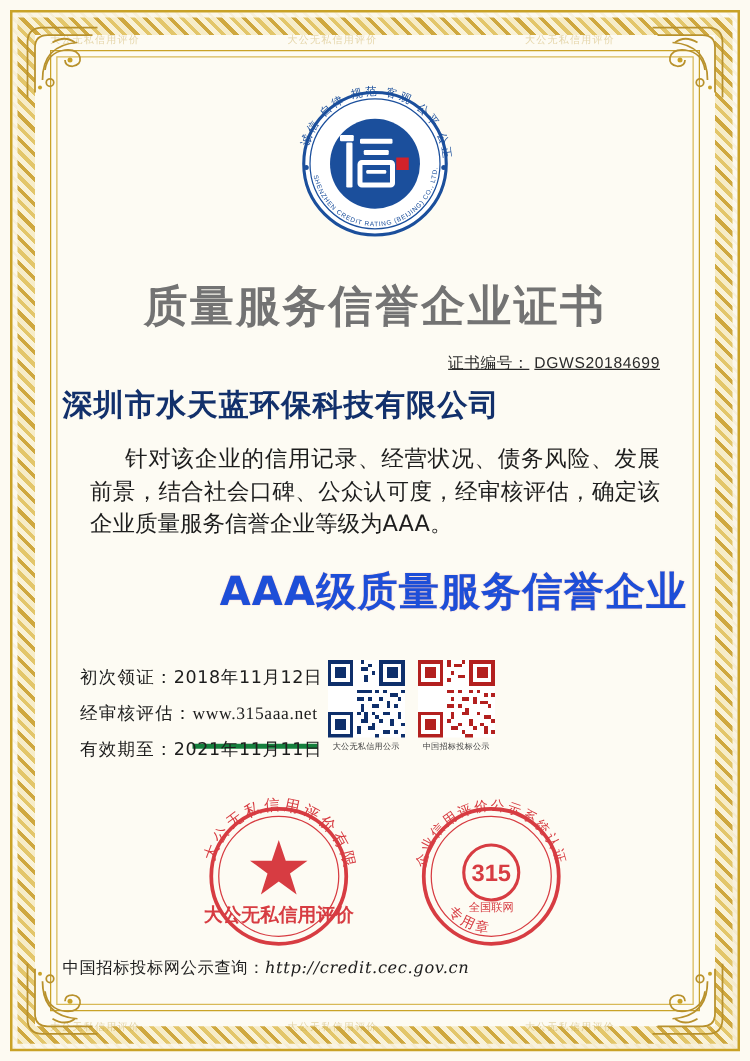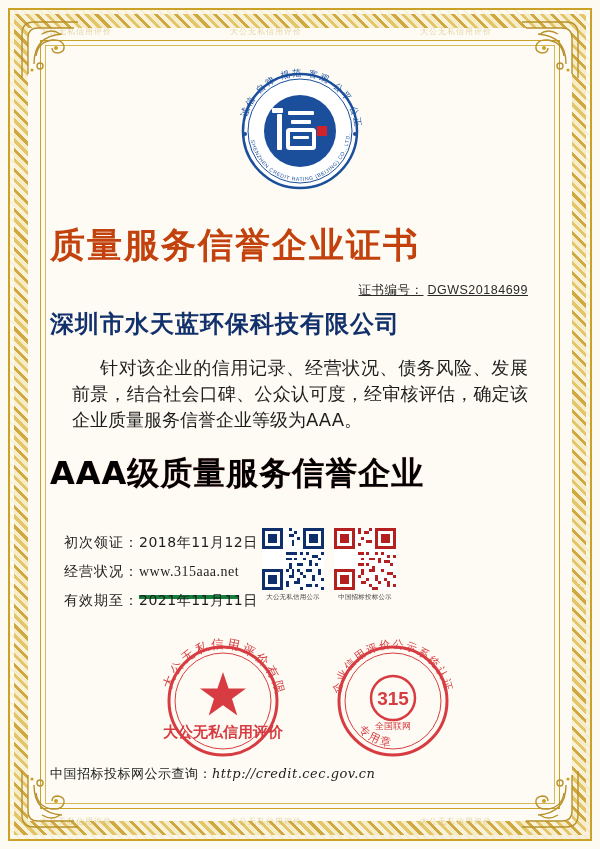--- a/index.html
+++ b/index.html
@@ -127,25 +127,25 @@
     width: 150px;
     height: 150px;
   }
 
   
   .main-title {
     position: absolute;
     top: 172px;
     left: 0;
     width: 100%;
-    text-align: left;
+    text-align: center;
     font-size: 35px;
     font-weight: bold;
     letter-spacing: 2px;
-    color: #c2410c;
+    color: #737373;
     font-family: "DejaVu Sans", "Liberation Sans", sans-serif;
   }
 
   
   .cert-no {
     position: absolute;
     top: 232px;
     right: 22px;
     font-size: 12.5px;
     color: #2a2a2a;
@@ -182,24 +182,24 @@
     text-indent: 28px;
     font-family: "DejaVu Sans", "Liberation Sans", sans-serif;
   }
 
   
   .award {
     position: absolute;
     top: 402px;
     left: 0;
     width: 100%;
-    text-align: left;
+    text-align: right;
     font-size: 32px;
     font-weight: bold;
-    color: #000000;
+    color: #1d4ed8;
     letter-spacing: 1px;
     font-family: "DejaVu Sans", "Liberation Sans", sans-serif;
     text-shadow: 0 0 1px rgba(210,34,42,0.4);
   }
 
   
   .dates {
     position: absolute;
     top: 478px;
     left: 14px;
@@ -392,21 +392,21 @@
 
     <div class="body-text">针对该企业的信用记录、经营状况、债务风险、发展前景，结合社会口碑、公众认可度，经审核评估，确定该企业质量服务信誉企业等级为AAA。</div>
 
     <div class="award">AAA级质量服务信誉企业</div>
 
     <div class="dates">
       <div class="row">
         <span class="k">初次领证：</span><span class="v">2018年11月12日</span>
       </div>
       <div class="row">
-        <span class="k">经营状况：</span><span class="v url">www.315aaa.net</span>
+        <span class="k">经审核评估：</span><span class="v url">www.315aaa.net</span>
       </div>
       <div class="row">
         <span class="k">有效期至：</span><span class="v">2021年11月11日</span>
       </div>
     </div>
 
     <div class="qr-block one">
       <svg class="qr-img" viewBox="0 0 21 21" shape-rendering="crispEdges">
         <rect width="21" height="21" fill="#ffffff"></rect>
         <g fill="#0e2f6b">

